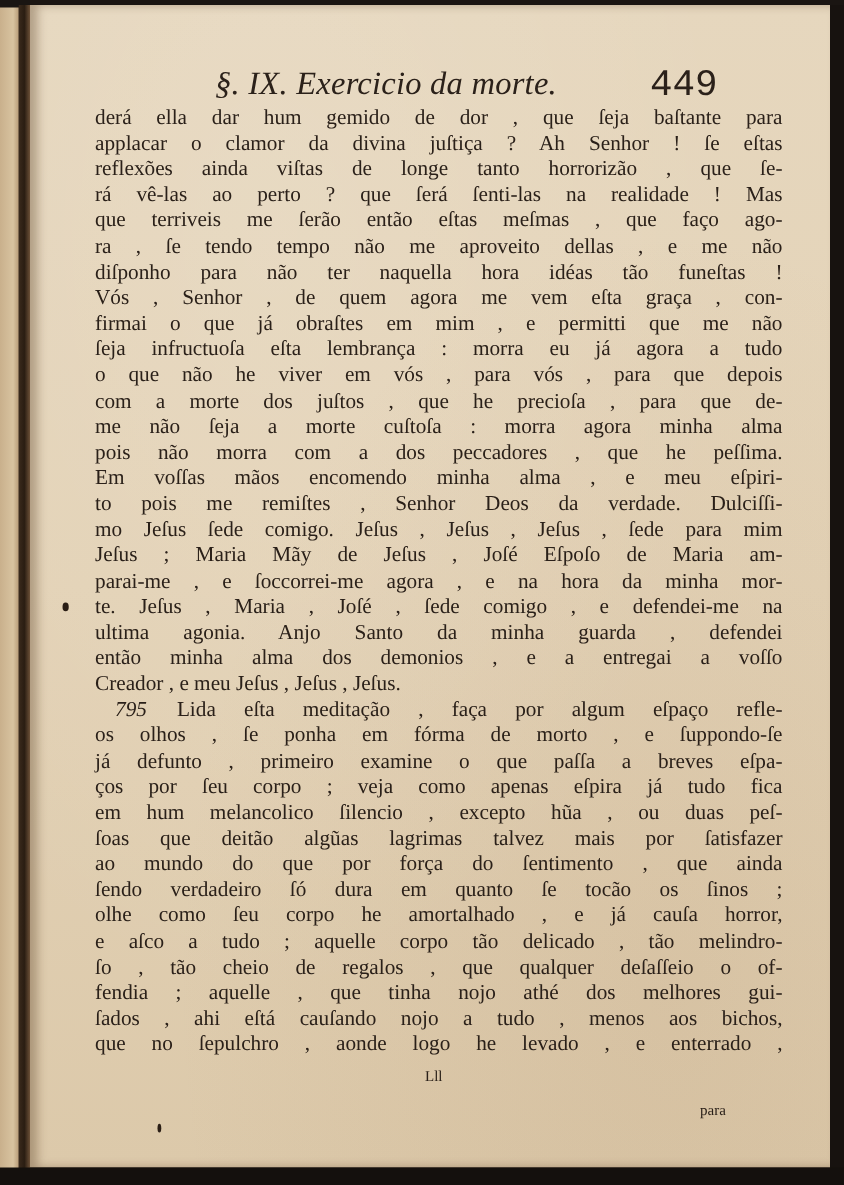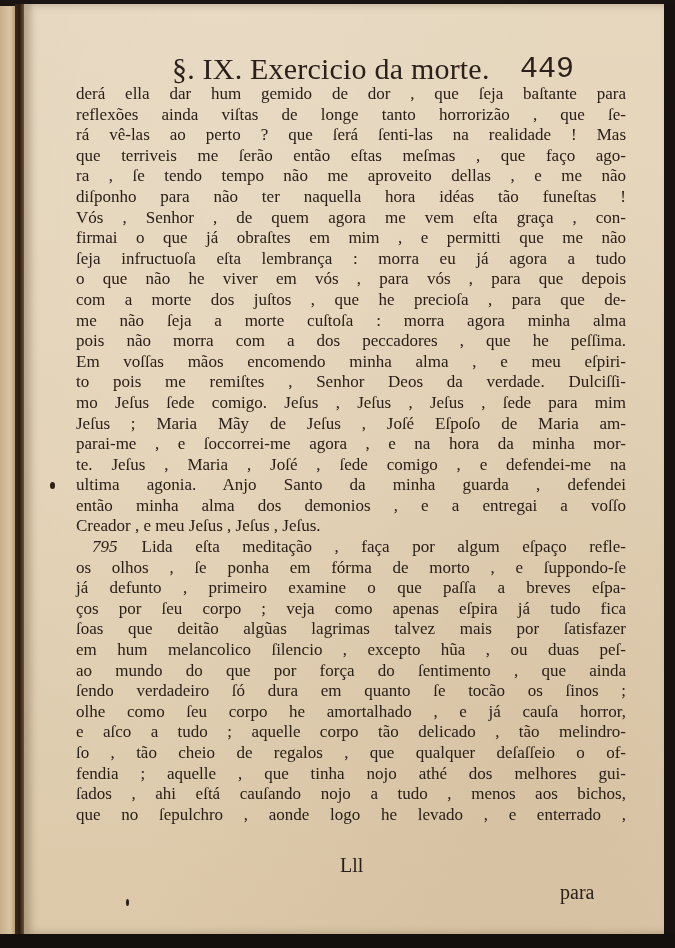--- a/index.html
+++ b/index.html
@@ -33,22 +33,22 @@
   .bottom-shadow {
     position: absolute; left: 0; top: 934px; width: 675px; height: 14px;
     background: #14100d;
   }
   .header {
     position: absolute; left: 0; top: 48px; width: 640px; height: 36px;
     color: #2b211a;
   }
   .running-head {
     position: absolute; left: 148px; top: 0;
-    font-family: "Liberation Serif", serif; 
-    font-size: 30px; letter-spacing: 0.2px;
+    font-family: "Liberation Serif", serif; font-style: italic;
+    font-size: 26px; letter-spacing: 0.2px;
   }
   .page-number {
     position: absolute; left: 496px; top: 0;
     font-family: Liberation Mono, monospace; font-size: 30px;
   }
   .body-text {
     position: absolute; left: 52px; top: 80px; width: 550px;
     color: #2a2019;
     font-family: "Liberation Serif", serif;
     font-size: 17px; line-height: 20.6px;
@@ -56,40 +56,41 @@
   .line {
     display: block; white-space: nowrap;
     text-align: justify; text-align-last: justify;
     height: 20.6px; overflow: visible;
   }
   .line.last { text-align-last: left; }
   .line.indent { padding-left: 16px; }
   .para-num { font-style: italic; margin-right: 24px; }
   .footer {
     position: absolute; left: 0; top: 850px; width: 566px; height: 26px;
-    color: #2a2019; font-family: "Liberation Serif", serif; font-size: 20px;
+    color: #2a2019; font-family: "Liberation Serif", serif; font-size: 12px;
   }
   .signature { position: absolute; left: 316px; top: 0; }
   .catchword { position: absolute; left: 536px; top: 0; margin-top: 27px; }
   .speck { position: absolute; border-radius: 50%; background: #2a1e15; }
 </style>
 </head>
 <body>
 
 <div class="left-leaf"></div>
 <div class="gutter"></div>
 
 <div class="page">
   <div class="header">
     <span class="running-head">§. IX. Exercicio da morte.</span>
     <span class="page-number">449</span>
   </div>
 
   <div class="body-text" id="body-text">
       <span class="line"><span>derá ella dar hum gemido de dor , que ſeja baſtante para</span></span>
+      <span class="line"><span>applacar o clamor da divina juſtiça ? Ah Senhor ! ſe eſtas</span></span>
       <span class="line"><span>reflexões ainda viſtas de longe tanto horrorizão , que ſe-</span></span>
       <span class="line"><span>rá vê-las ao perto ? que ſerá ſenti-las na realidade ! Mas</span></span>
       <span class="line"><span>que terriveis me ſerão então eſtas meſmas , que faço ago-</span></span>
       <span class="line"><span>ra , ſe tendo tempo não me aproveito dellas , e me não</span></span>
       <span class="line"><span>diſponho para não ter naquella hora idéas tão funeſtas !</span></span>
       <span class="line"><span>Vós , Senhor , de quem agora me vem eſta graça , con-</span></span>
       <span class="line"><span>firmai o que já obraſtes em mim , e permitti que me não</span></span>
       <span class="line"><span>ſeja infructuoſa eſta lembrança : morra eu já agora a tudo</span></span>
       <span class="line"><span>o que não he viver em vós , para vós , para que depois</span></span>
       <span class="line"><span>com a morte dos juſtos , que he precioſa , para que de-</span></span>
@@ -101,22 +102,22 @@
       <span class="line"><span>Jeſus ; Maria Mãy de Jeſus , Joſé Eſpoſo de Maria am-</span></span>
       <span class="line"><span>parai-me , e ſoccorrei-me agora , e na hora da minha mor-</span></span>
       <span class="line"><span>te. Jeſus , Maria , Joſé , ſede comigo , e defendei-me na</span></span>
       <span class="line"><span>ultima agonia. Anjo Santo da minha guarda , defendei</span></span>
       <span class="line"><span>então minha alma dos demonios , e a entregai a voſſo</span></span>
       <span class="line last"><span>Creador , e meu Jeſus , Jeſus , Jeſus.</span></span>
       <span class="line indent"><span class="para-num">795</span><span>Lida eſta meditação , faça por algum eſpaço refle-</span></span>
       <span class="line"><span>os olhos , ſe ponha em fórma de morto , e ſuppondo-ſe</span></span>
       <span class="line"><span>já defunto , primeiro examine o que paſſa a breves eſpa-</span></span>
       <span class="line"><span>ços por ſeu corpo ; veja como apenas eſpira já tudo fica</span></span>
+      <span class="line"><span>em hum melancolico ſilencio , excepto hũa , ou duas peſ-</span></span>
       <span class="line"><span>ſoas que deitão algũas lagrimas talvez mais por ſatisfazer</span></span>
-      <span class="line"><span>em hum melancolico ſilencio , excepto hũa , ou duas peſ-</span></span>
       <span class="line"><span>ao mundo do que por força do ſentimento , que ainda</span></span>
       <span class="line"><span>ſendo verdadeiro ſó dura em quanto ſe tocão os ſinos ;</span></span>
       <span class="line"><span>olhe como ſeu corpo he amortalhado , e já cauſa horror,</span></span>
       <span class="line"><span>e aſco a tudo ; aquelle corpo tão delicado , tão melindro-</span></span>
       <span class="line"><span>ſo , tão cheio de regalos , que qualquer deſaſſeio o of-</span></span>
       <span class="line"><span>fendia ; aquelle , que tinha nojo athé dos melhores gui-</span></span>
       <span class="line"><span>ſados , ahi eſtá cauſando nojo a tudo , menos aos bichos,</span></span>
       <span class="line"><span>que no ſepulchro , aonde logo he levado , e enterrado ,</span></span>
     </div>
 

